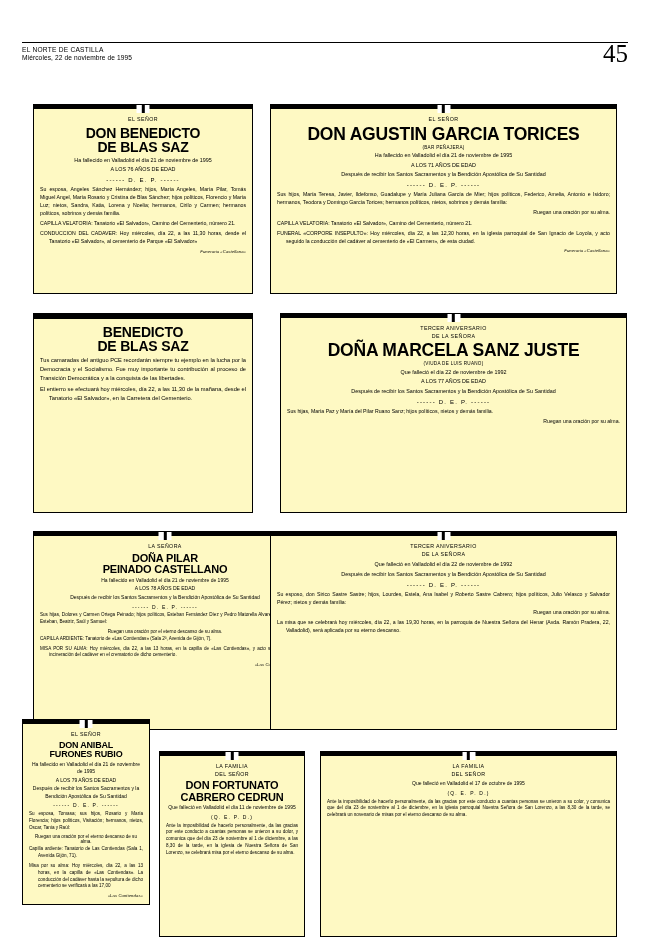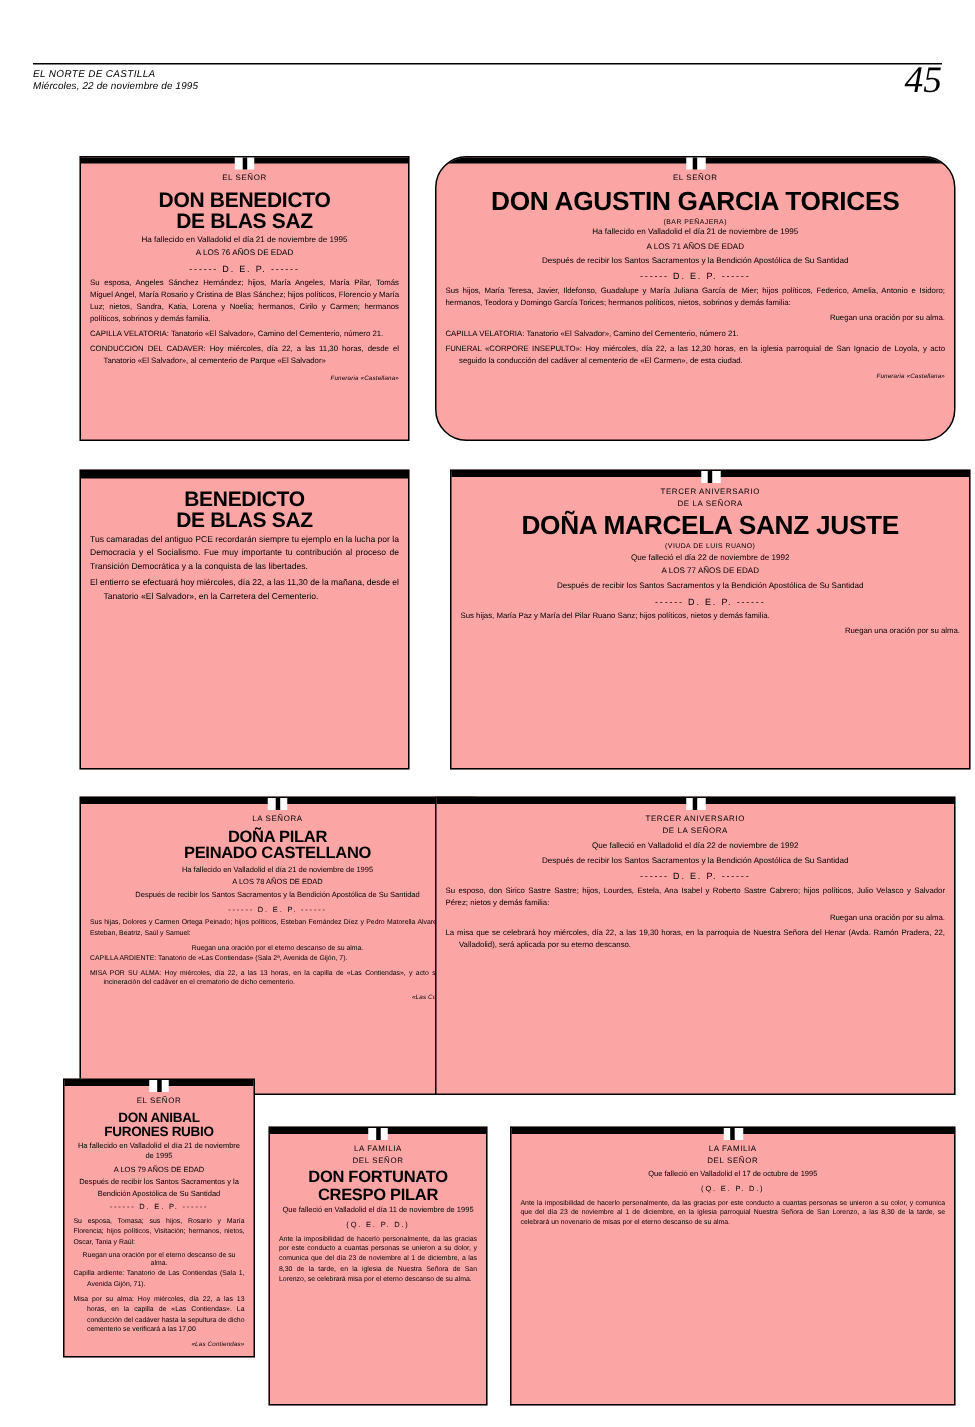--- a/index.html
+++ b/index.html
@@ -27,21 +27,20 @@
   .masthead {
     position: absolute;
     left: 22px;
     top: 42px;
     width: 606px;
     border-top: 1.6px solid #000;
     padding-top: 3px;
     display: flex;
     align-items: flex-start;
     justify-content: space-between;
-    font-style: italic;
   }
   .masthead-left {
     line-height: 1.25;
   }
   .paper-name {
     font-size: 6.6px;
     letter-spacing: 0.25px;
     font-weight: normal;
   }
   .paper-date {
@@ -61,24 +60,23 @@
     left: 0;
     top: 0;
     width: 650px;
     height: 951px;
   }
 
   .notice {
     position: absolute;
     box-sizing: border-box;
     border: 1.2px solid #000;
-    background: #fca5a5;
+    background: #fef9c3;
     padding: 4px 6px 5px 6px;
     overflow: hidden;
-    margin-left: 20px;
   }
   
   .notice::after {
     content: "";
     position: absolute;
     right: -2px;
     top: 3px;
     bottom: -2px;
     width: 1.5px;
     background: #000;
@@ -183,21 +181,21 @@
   .signature {
     text-align: right;
     font-size: 4.2px;
     font-style: italic;
     margin-top: 2px;
     letter-spacing: 0.1px;
   }
 
   
   #n1 { left: 33px;  top: 104px; width: 220px; height: 190px; }
-  #n2 { left: 270px; top: 104px; width: 347px; height: 190px; border-radius: 21px; }
+  #n2 { left: 270px; top: 104px; width: 347px; height: 190px; }
   #n3 { left: 33px;  top: 313px; width: 220px; height: 200px; }
   #n4 { left: 280px; top: 313px; width: 347px; height: 200px; }
   #n5 { left: 33px;  top: 531px; width: 264px; height: 199px; }
   #n6 { left: 270px; top: 531px; width: 347px; height: 199px; }
   #n7 { left: 22px;  top: 719px; width: 128px; height: 186px; }
   #n8 { left: 159px; top: 751px; width: 146px; height: 186px; }
   #n9 { left: 320px; top: 751px; width: 297px; height: 186px; }
 
 </style>
 </head>
@@ -347,21 +345,21 @@
       </div>
       <div class="notice" id="n8">
         <div class="topbar"></div>
         <div class="cross">
           <div class="v"></div>
         </div>
         <div class="body-inner">
           <div class="eyebrow">LA FAMILIA<br>DEL SEÑOR</div>
           <div class="bigname name-sm">
             <div>DON FORTUNATO</div>
-            <div>CRESPO PILAR</div>
+            <div>CABRERO CEDRUN</div>
           </div>
           <div class="centerline tiny">Que falleció en Valladolid el día 11 de noviembre de 1995</div>
           <div class="dep tiny">(Q. E. P. D.)</div>
           <div class="para tiny">Ante la imposibilidad de hacerlo personalmente, da las gracias por este conducto a cuantas personas se unieron a su dolor, y comunica que del día 23 de noviembre al 1 de diciembre, a las 8,30 de la tarde, en la iglesia de Nuestra Señora de San Lorenzo, se celebrará misa por el eterno descanso de su alma.</div>
         </div>
       </div>
       <div class="notice" id="n9">
         <div class="topbar"></div>
         <div class="cross">
           <div class="v"></div>

